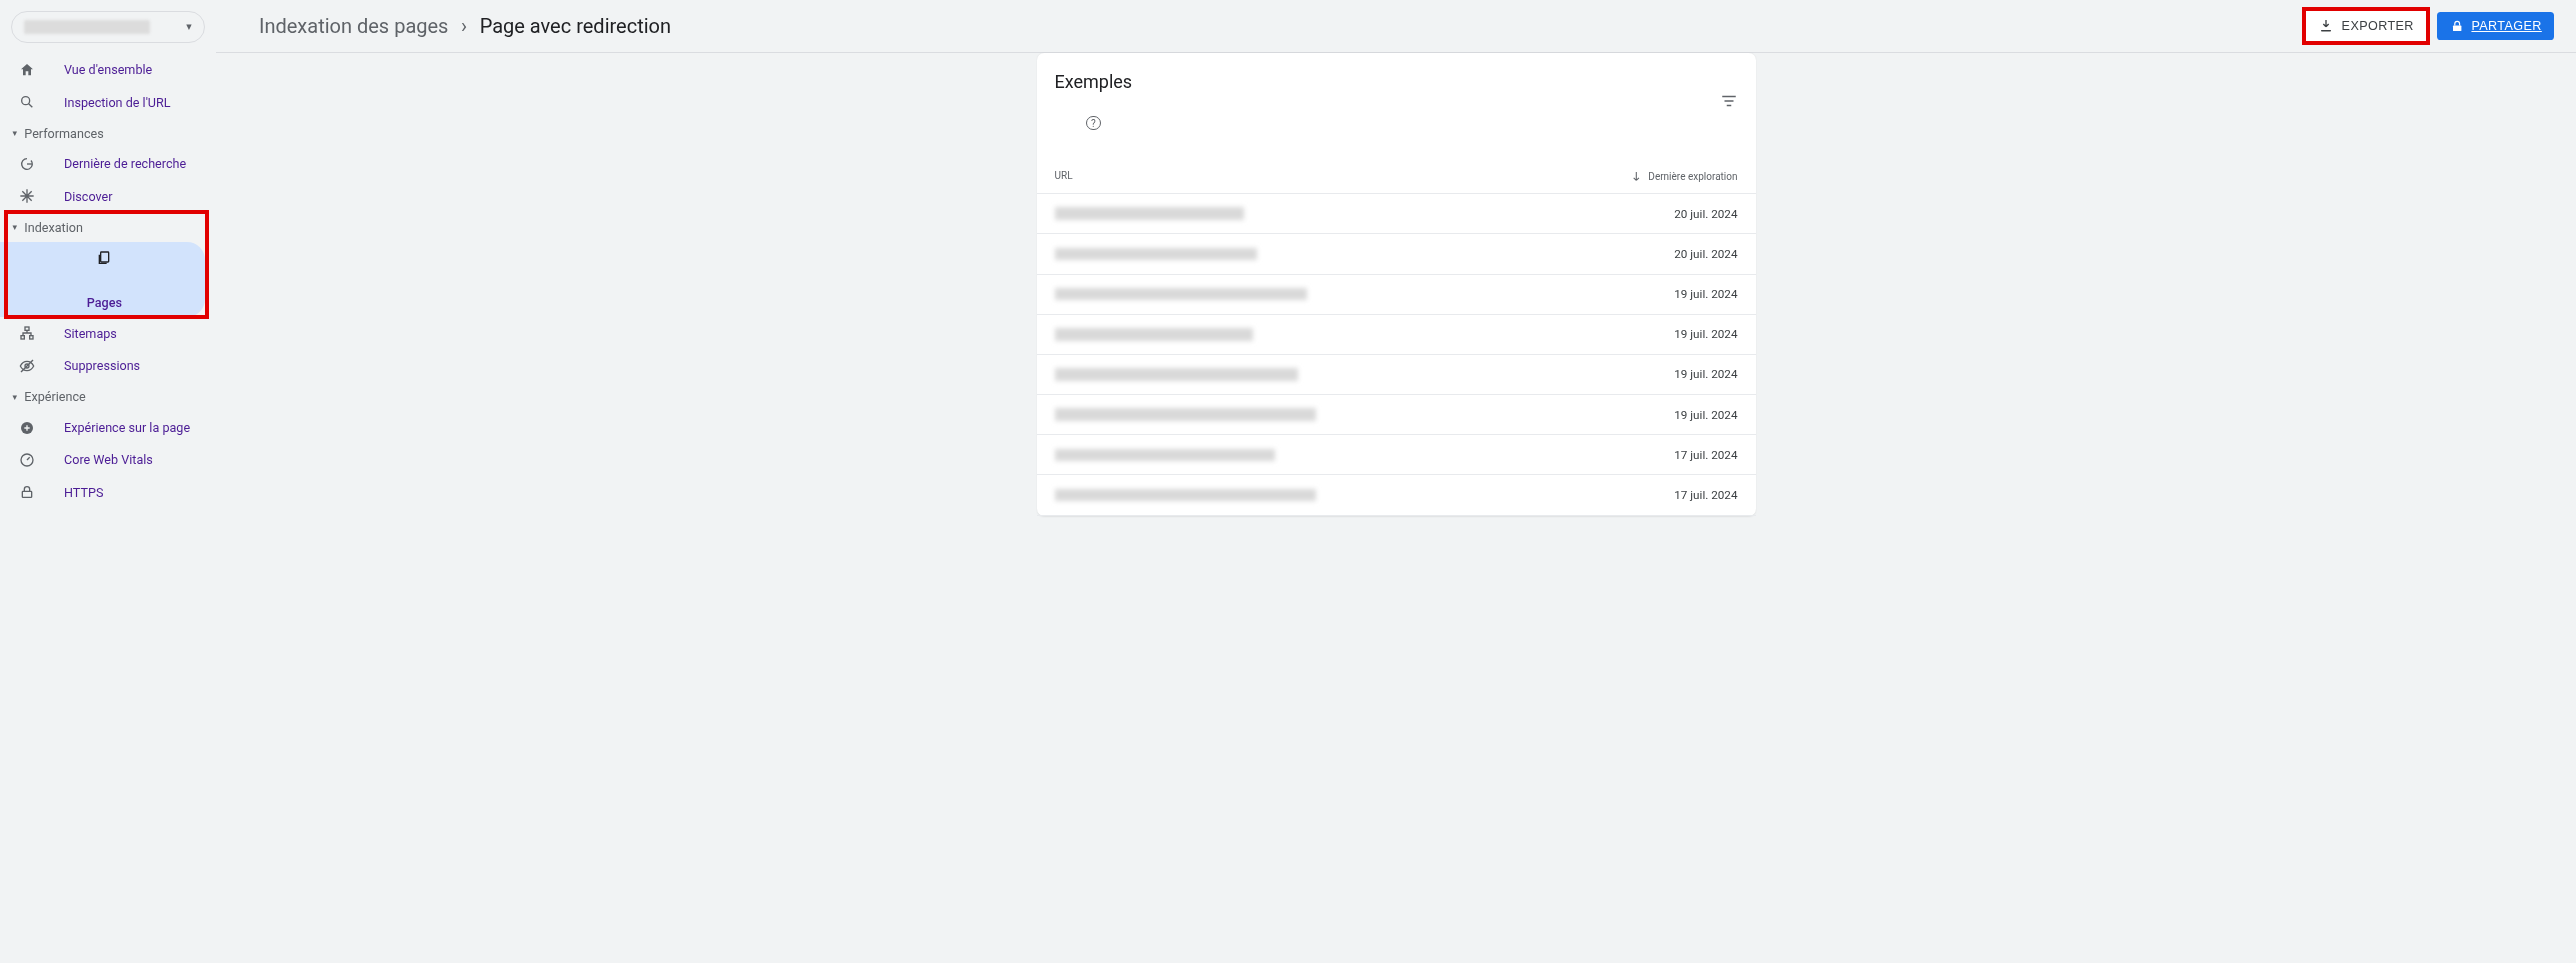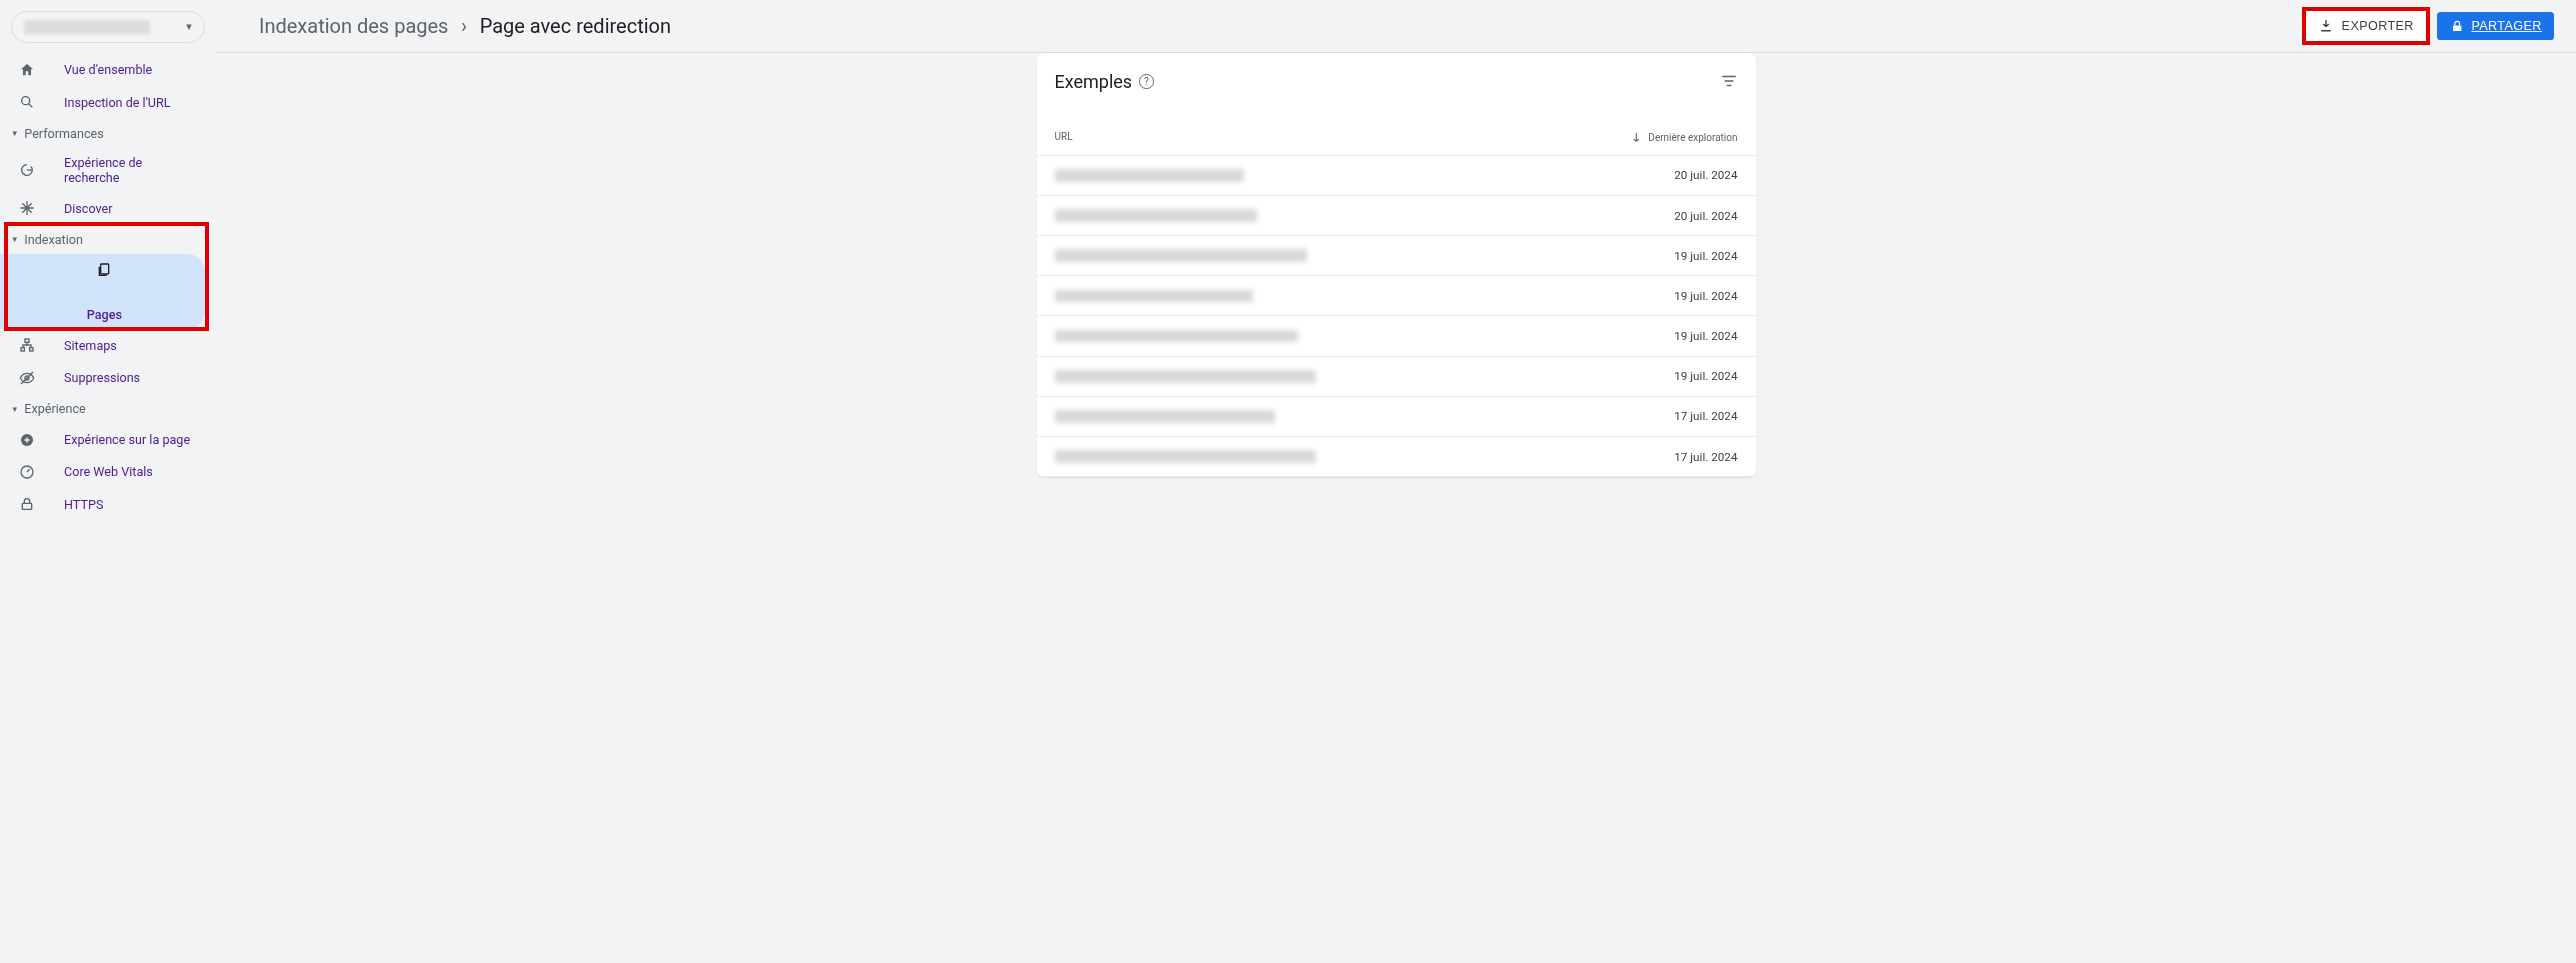--- a/index.html
+++ b/index.html
@@ -34,21 +34,21 @@
   .export-btn { display: flex; align-items: center; gap: 7.2px; padding: 7.2px 12.6px; background: #fff; border: none; cursor: pointer; font-size: 12.6px; font-weight: 500; letter-spacing: 0.4px; color: #3c4043; }
   .share-btn { display: flex; align-items: center; gap: 7.2px; padding: 7.2px 12.6px; background: #1a73e8; color: #fff; border: none; cursor: pointer; font-size: 12.6px; font-weight: 500; letter-spacing: 0.4px; border-radius: 3.6px; text-decoration: underline; }
   
   .highlight-red { outline: 4.5px solid #e10000; outline-offset: -0.9px; text-align: right; }
   
   
   .content { padding: 0 21.6px; display: flex; justify-content: center; }
   .card { background: #fff; border-radius: 7.2px; width: 719px; padding: 14.4px 0 0; margin-top: 0; box-shadow: 0 0.9px 1.8px rgba(0,0,0,0.08); }
   
   .card-header { display: flex; align-items: center; justify-content: space-between; padding: 3.6px 18px 14.4px; }
-  .card-title-row { display: flex; align-items: center; gap: 7px; }
+  .card-title-row { display: flex; align-items: center; gap: 24px; flex-direction: column; }
   .card-title { font-size: 18px; font-weight: 400; }
   .help-icon { width: 14.4px; height: 14.4px; border: 1.3px solid #5f6368; border-radius: 50%; display: flex; align-items: center; justify-content: center; font-size: 10px; color: #5f6368; cursor: pointer; }
   .filter-icon { color: #5f6368; cursor: pointer; }
   
   .table-head { display: flex; padding: 25px 18px 10.8px; color: #5f6368; font-size: 10px; border-bottom: 0.9px solid #e8eaed; }
   .col-url { flex: 1; }
   .col-date { display: flex; align-items: center; gap: 5.4px; }
   
   .table-row { display: flex; align-items: center; padding: 12.6px 18px; border-bottom: 0.9px solid #e8eaed; font-size: 11.7px; }
   .row-url { flex: 1; }
@@ -101,21 +101,21 @@
       <span class="nav-group-caret">▾</span>
       <span>Performances</span>
     </div>
     <div class="nav-item">
       <span class="nav-icon">
         <svg width="16" height="16" viewBox="0 0 24 24" fill="none" stroke="currentColor" stroke-width="2">
             <path d="M20 12h-8"></path>
             <path d="M12 4a8 8 0 1 0 6 2.7"></path>
           </svg>
       </span>
-      <span>Expérience de recherche</span>
+      <span>Dernière de recherche</span>
     </div>
     <div class="nav-item">
       <span class="nav-icon">
         <svg width="16" height="16" viewBox="0 0 24 24" fill="currentColor">
             <path d="M12 2v20M2 12h20M5 5l14 14M19 5L5 19" stroke="currentColor" stroke-width="2"></path>
           </svg>
       </span>
       <span>Discover</span>
     </div>
 

